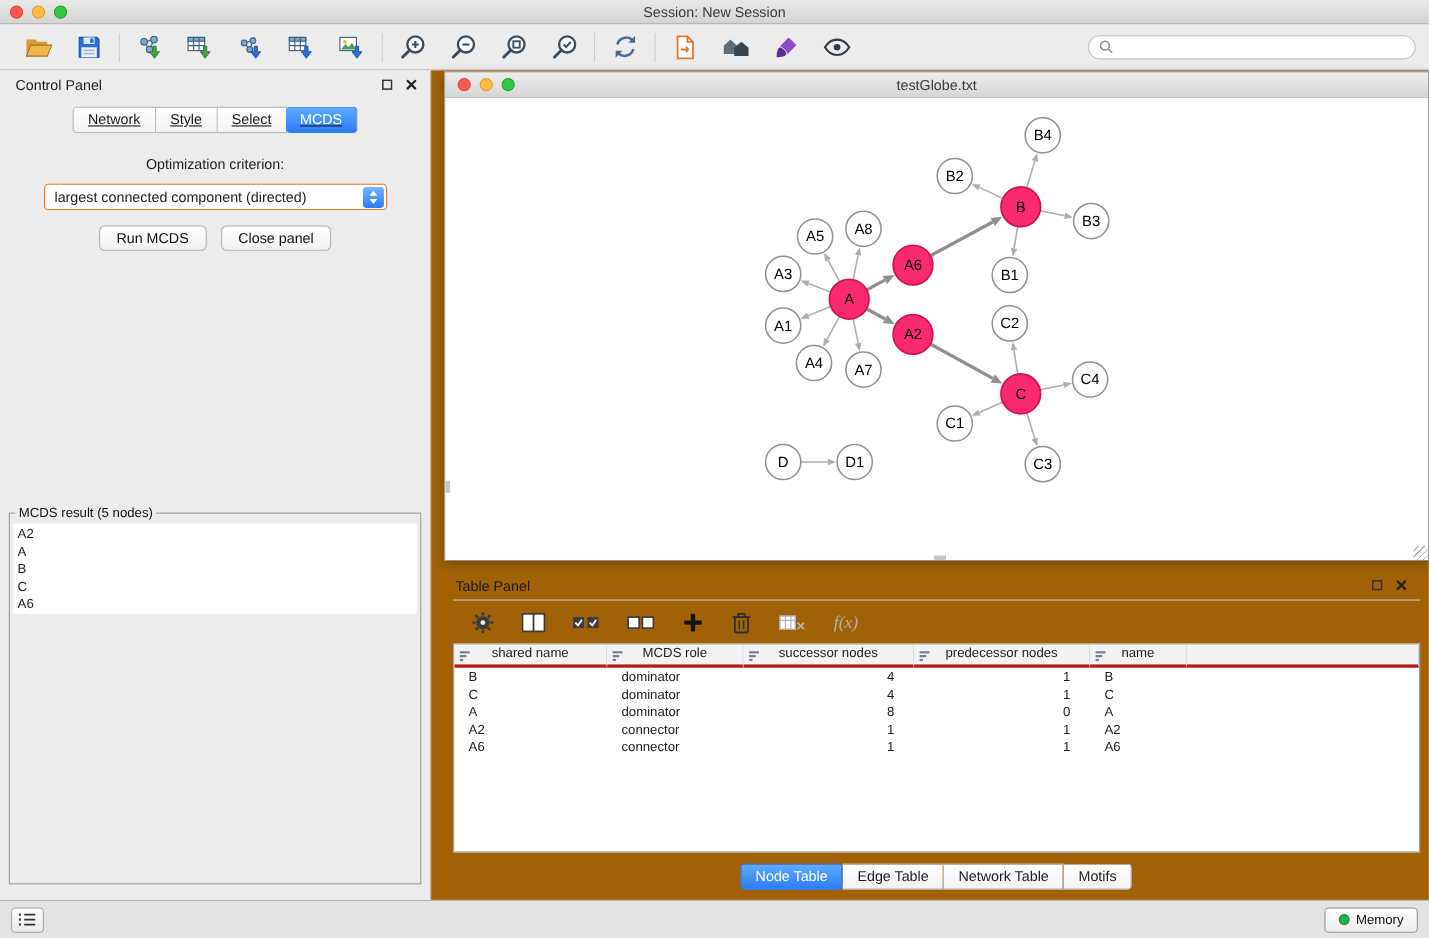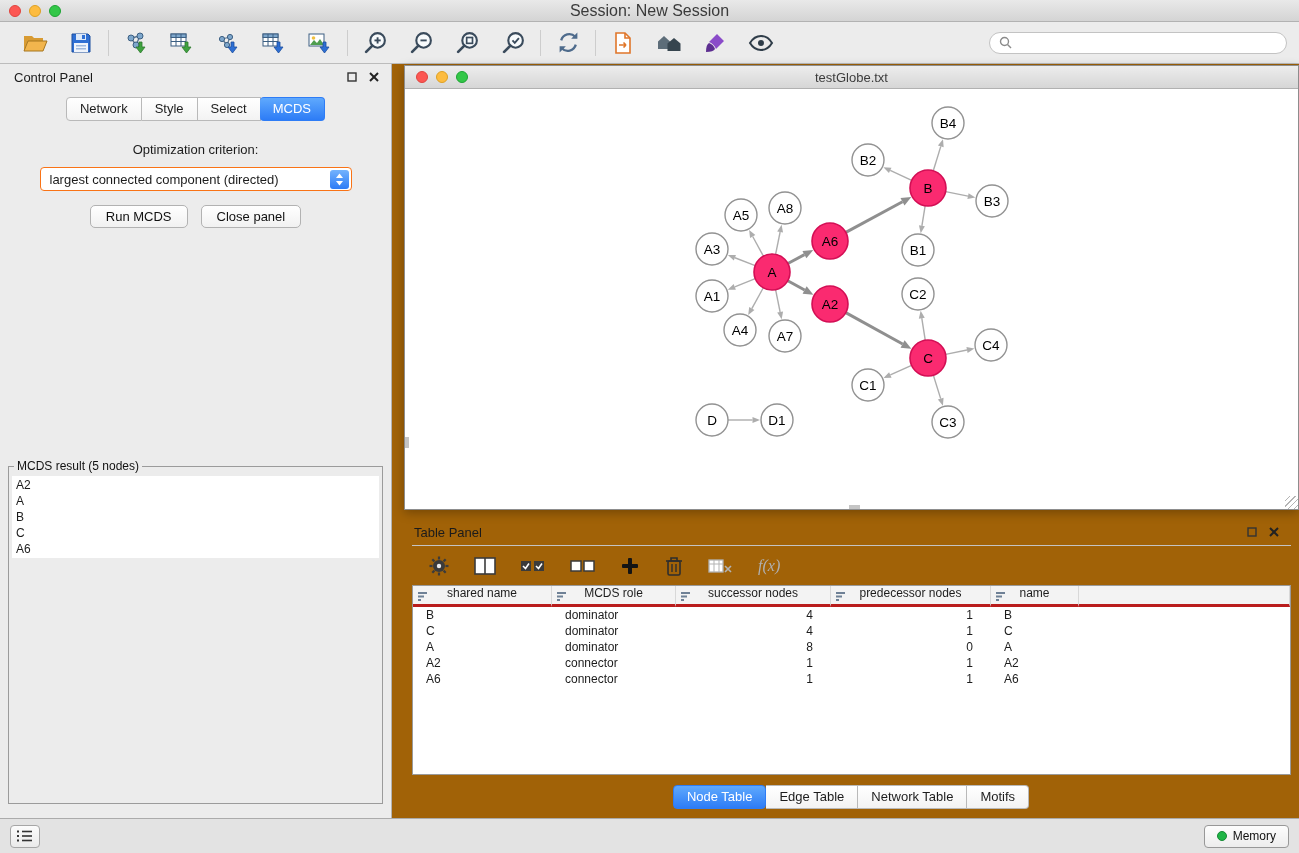--- a/index.html
+++ b/index.html
@@ -7,21 +7,21 @@
   body { font-family:"Liberation Sans", sans-serif; background:#e9e9e9; color:#1c1c1c; }
   button { font-family:inherit; cursor:default; }
 
   
   .titlebar { height:22px; background:linear-gradient(#e9e9e9,#d4d4d4); border-bottom:1px solid #b2b2b2; display:flex; align-items:center; position:relative; }
   .traffic { display:flex; gap:8px; margin-left:9px; z-index:2; }
   .light { width:12px; height:12px; border-radius:50%; display:inline-block; }
   .light.red { background:#fc5753; border:1px solid #e0443e; }
   .light.yellow { background:#fdbc40; border:1px solid #dea123; }
   .light.green { background:#33c748; border:1px solid #1da433; }
-  .titlebar-title { position:absolute; left:0; right:0; text-align:center; font-size:16px; color:#3b3b3b; }
+  .titlebar-title { position:absolute; left:0; right:0; text-align:center; font-size:13px; color:#3b3b3b; }
 
   
   .toolbar { height:42px; background:#ececec; border-bottom:1px solid #bcbcbc; display:flex; align-items:center; padding:0 8px; }
   .tb-group { display:flex; align-items:center; gap:16px; padding:0 12px; }
   .tb-sep { width:1px; height:26px; background:#cdcdcd; }
   .tb-btn { width:30px; height:30px; display:flex; align-items:center; justify-content:center; background:none; border:none; padding:0; }
   .search-box { margin-left:auto; margin-right:4px; width:298px; height:22px; border:1px solid #c3c3c3; border-radius:11px; background:#fff; display:flex; align-items:center; padding:0 9px; gap:5px; }
   .search-input { border:none; outline:none; flex:1; font-size:12px; background:transparent; font-family:inherit; }
 
   
@@ -31,21 +31,21 @@
 
   
   .panel-header { height:26px; display:flex; align-items:center; padding:0 12px 0 14px; font-size:13px; color:#1b1b1b; gap:12px; }
   .panel-header .spacer { flex:1; }
   .icon-btn { background:none; border:none; padding:0; display:flex; align-items:center; }
   .seg { display:flex; }
   .seg-btn { font-size:13px; color:#1d1d1d; background:linear-gradient(#ffffff,#f3f3f3); border:1px solid #b9b9b9; border-left-width:0; padding:3px 13px 4px; line-height:15px; }
   .seg-btn:first-child { border-left-width:1px; border-radius:4px 0 0 4px; }
   .seg-btn:last-child { border-radius:0 4px 4px 0; }
   .seg-btn.active { background:linear-gradient(#5fa9fd,#2d7cf6); color:#fff; border-color:#2d7cf6; border-radius:4px; position:relative; margin-left:-1px; }
-  .cp-tabs-row { display:flex; justify-content:center; margin-top:7px; }
+  .cp-tabs-row { display:flex; justify-content:center; margin-top:7px;text-decoration:underline; }
   .cp-opt-label { text-align:center; margin-top:21px; font-size:13px; }
   .dropdown { margin:10px auto 0; width:312px; height:24px; background:#fff; border:1px solid #f97316; border-radius:4px; display:flex; align-items:center; padding-left:9px; font-size:13px; }
   .dd-text { flex:1; white-space:nowrap; overflow:hidden; }
   .dd-btn { width:19px; height:19px; border-radius:3px; background:linear-gradient(#74b3fd,#2c7bf6); display:flex; align-items:center; justify-content:center; margin-right:2px; }
   .cp-buttons { display:flex; justify-content:center; gap:13px; margin-top:14px; }
   .btn { height:23px; padding:0 15px; background:linear-gradient(#ffffff,#f1f1f1); border:1px solid #b2b2b2; border-radius:5px; font-size:13px; color:#111; }
   .mcds-result { margin:auto 8px 14px 8px; height:345px; border:1px solid #9b9b9b; padding:3px; display:flex; flex-direction:column; }
   .mcds-result legend { font-size:12px; padding:0 3px; margin-left:2px; color:#111; }
   .result-box { flex:1; background:#fff; padding:1px 4px; font-size:12px; line-height:16px; overflow:hidden; }
 

